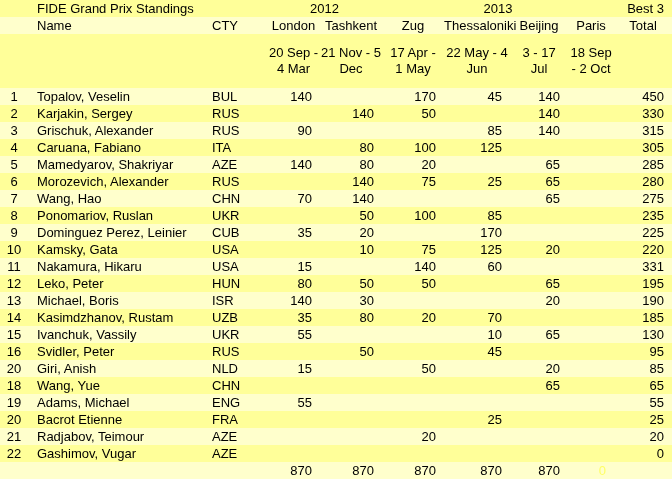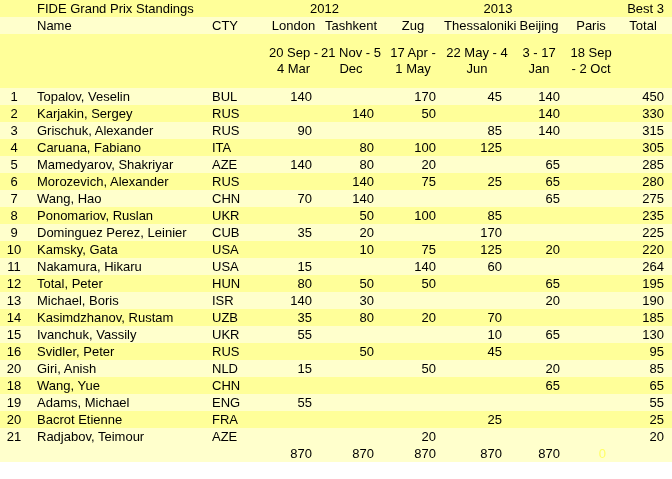--- a/index.html
+++ b/index.html
@@ -103,21 +103,21 @@
       <td class="ctr dates">
         <div>17 Apr -</div>
         <div>1 May</div>
       </td>
       <td class="ctr dates">
         <div>22 May - 4</div>
         <div>Jun</div>
       </td>
       <td class="ctr dates">
         <div>3 - 17</div>
-        <div>Jan</div>
+        <div>Jul</div>
       </td>
       <td class="ctr dates">
         <div>18 Sep</div>
         <div>- 2 Oct</div>
       </td>
       <td></td>
     </tr>
 
     </tbody>
       <tbody id="rows-body">
@@ -244,25 +244,25 @@
         <tr>
     <td class="rank">11</td>
     <td class="name">Nakamura, Hikaru</td>
     <td class="cty">USA</td>
     <td class="num score">15</td>
     <td class="num score"></td>
     <td class="num score">140</td>
     <td class="num score">60</td>
     <td class="num score"></td>
     <td class="num score"></td>
-    <td class="num total">264</td>
+    <td class="num total">331</td>
   </tr>
         <tr>
     <td class="rank">12</td>
-    <td class="name">Total, Peter</td>
+    <td class="name">Leko, Peter</td>
     <td class="cty">HUN</td>
     <td class="num score">80</td>
     <td class="num score">50</td>
     <td class="num score">50</td>
     <td class="num score"></td>
     <td class="num score">65</td>
     <td class="num score"></td>
     <td class="num total">195</td>
   </tr>
         <tr>
@@ -365,20 +365,32 @@
     <td class="rank">21</td>
     <td class="name">Radjabov, Teimour</td>
     <td class="cty">AZE</td>
     <td class="num score"></td>
     <td class="num score"></td>
     <td class="num score">20</td>
     <td class="num score"></td>
     <td class="num score"></td>
     <td class="num score"></td>
     <td class="num total">20</td>
+  </tr>
+        <tr>
+    <td class="rank">22</td>
+    <td class="name">Gashimov, Vugar</td>
+    <td class="cty">AZE</td>
+    <td class="num score"></td>
+    <td class="num score"></td>
+    <td class="num score"></td>
+    <td class="num score"></td>
+    <td class="num score"></td>
+    <td class="num score"></td>
+    <td class="num total">0</td>
   </tr>
       </tbody>
 
     <tbody>
         <tr class="light">
       <td colspan="3"></td>
       <td class="num">870</td>
       <td class="num">870</td>
       <td class="num">870</td>
       <td class="num">870</td>

